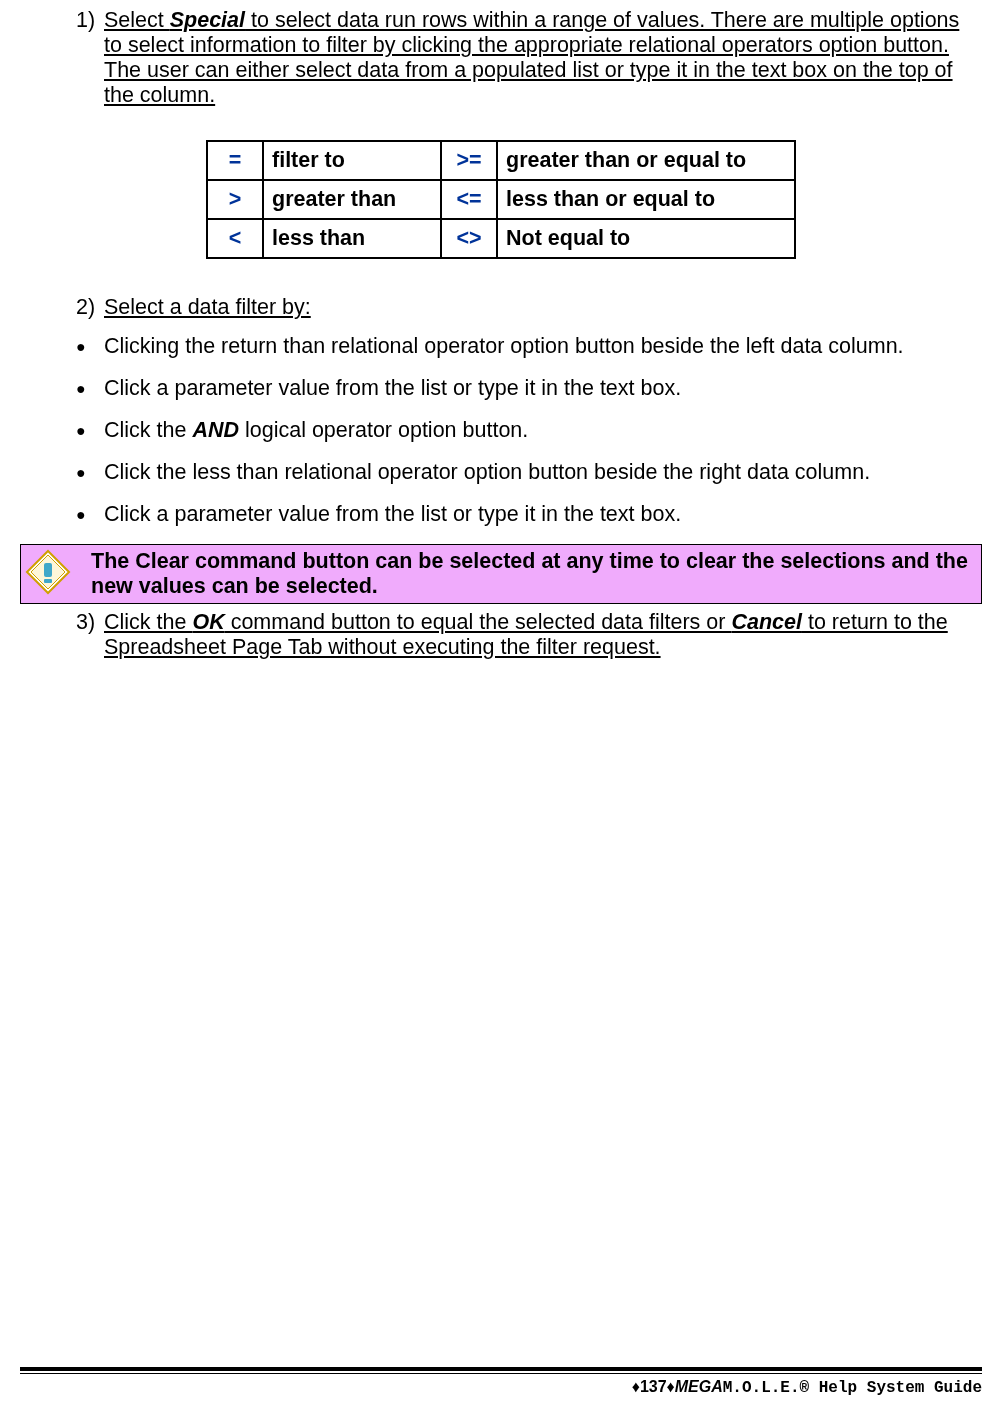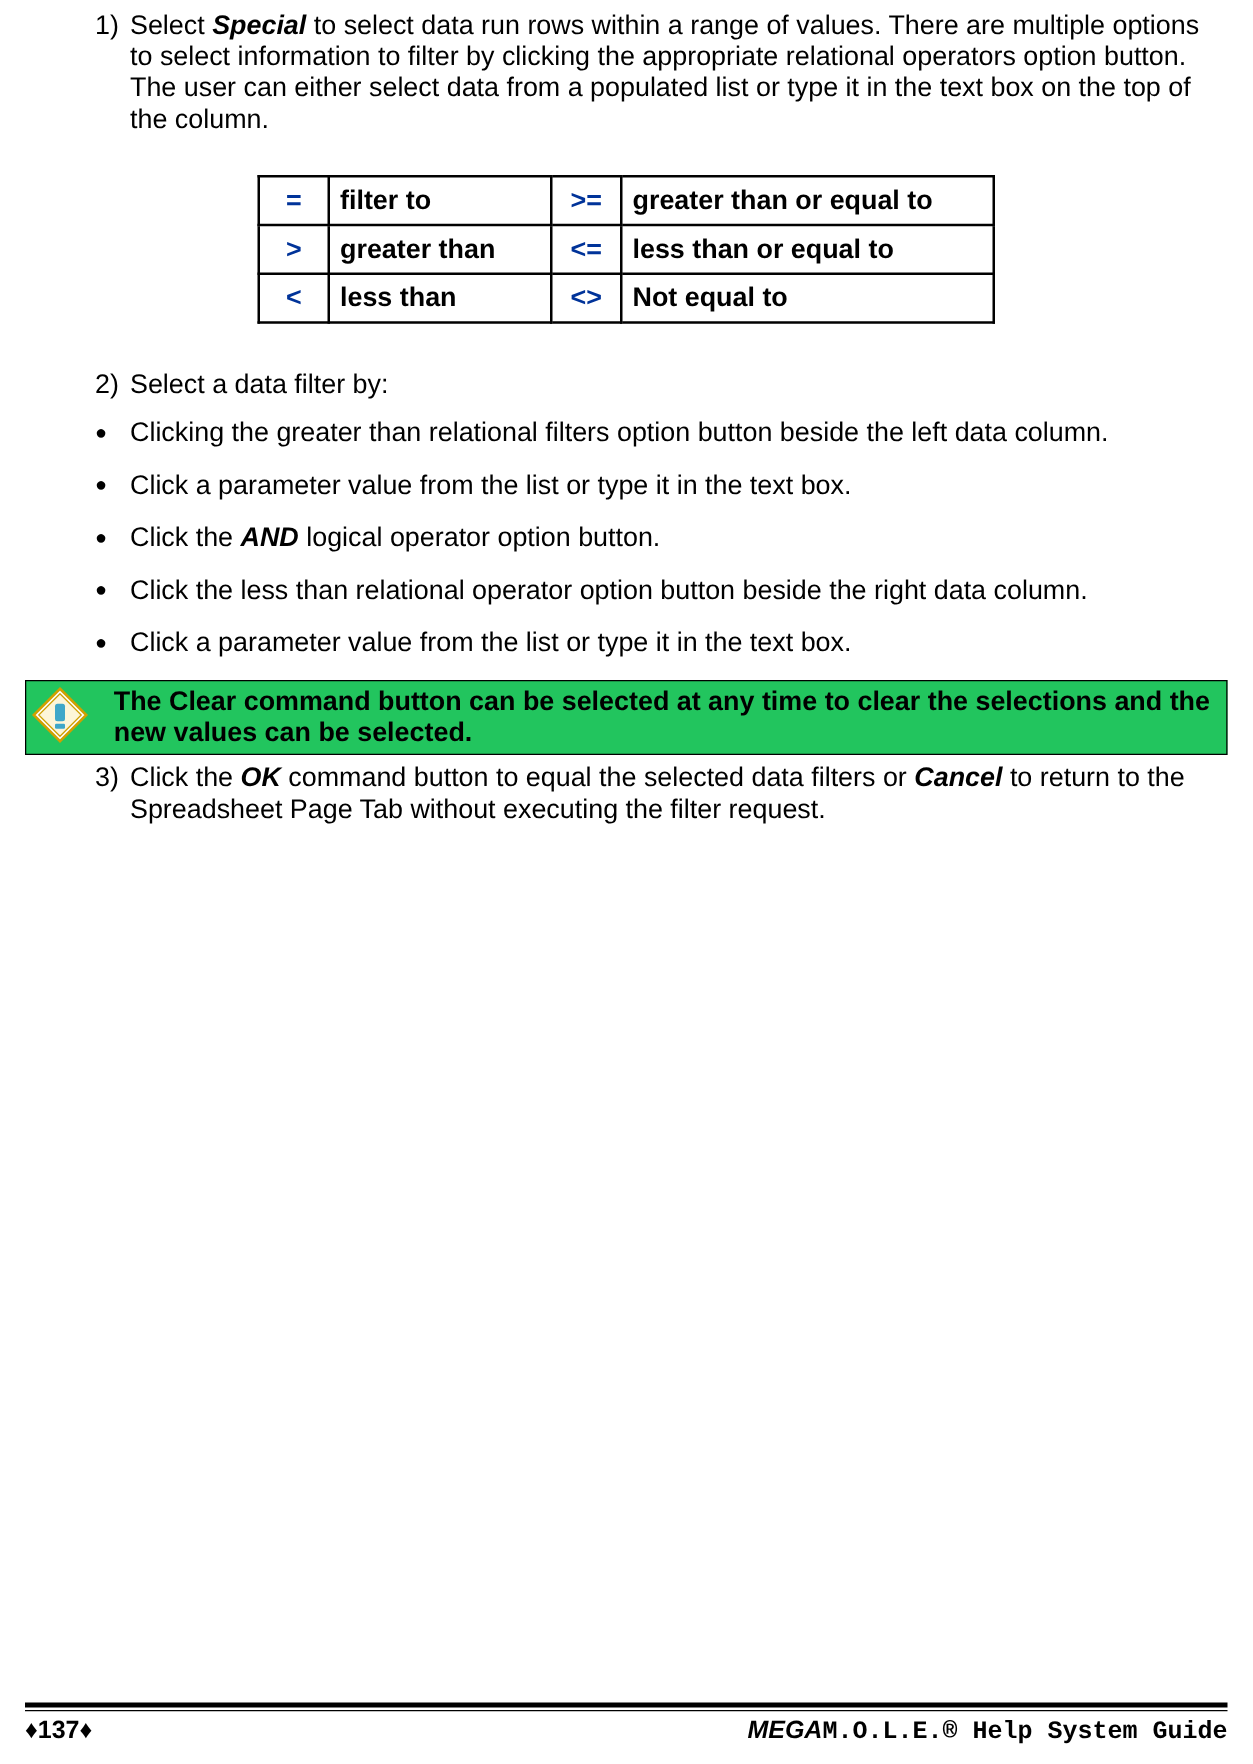--- a/index.html
+++ b/index.html
@@ -27,20 +27,21 @@
   .num-item-block {
     margin-left: 56px;
     margin-bottom: 14px;
   }
   .num-item-block .num {
     float: left;
     width: 28px;
   }
   .num-item-block .txt {
     margin-left: 28px;
+    text-decoration: underline;
   }
   .bullet-item {
     margin: 0 0 16px 56px;
   }
   .bullet-item .dot {
     float: left;
     width: 28px;
     font-size: 16px;
     line-height: 26px;
   }
@@ -62,21 +63,21 @@
   .op-table td.sym {
     color: #003399;
     text-align: center;
     width: 38px;
   }
   .op-table td.desc1 { width: 160px; }
   .op-table td.desc2 { width: 280px; }
 
   .note-box {
     border: 1px solid #000;
-    background: #22c55e;
+    background: #f0abfc;
     margin: 4px 0 6px 0;
     padding: 4px 8px 4px 4px;
     display: flex;
     align-items: flex-start;
   }
   .note-icon {
     width: 46px;
     height: 46px;
     flex-shrink: 0;
     margin-right: 20px;
@@ -97,22 +98,22 @@
     height: 0;
     margin-bottom: 2px;
   }
   .footer-line-thin {
     border-top: 1px solid #000;
     height: 0;
     margin-bottom: 4px;
   }
   .footer-row {
     display: flex;
-    justify-content: space-between;
-    font-size: 20px;
+    justify-content: flex-end;
+    font-size: 16px;
     font-weight: bold;
   }
   .footer-row .left { }
   .footer-row .right { font-style: italic; }
   .footer-row .right .mega { font-weight: bold; font-style: italic; margin-top: 16px; }
   .footer-row .right .rest { font-weight: bold; font-style: italic; font-family: Liberation Mono, monospace; }
   .diamond { font-family: Arial, sans-serif; }
 </style>
 </head>
 <body>
@@ -152,21 +153,21 @@
     </table>
 
   <div class="num-item-block">
     <div class="num">2)</div>
     <div class="txt">Select a data filter by:</div>
     <div class="clr"></div>
   </div>
 
   <div class="bullet-item">
     <div class="dot">●</div>
-    <div class="txt">Clicking the greater than relational filters option button beside the left data column.</div>
+    <div class="txt">Clicking the return than relational operator option button beside the left data column.</div>
     <div class="clr"></div>
   </div>
 
   <div class="bullet-item">
     <div class="dot">●</div>
     <div class="txt">Click a parameter value from the list or type it in the text box.</div>
     <div class="clr"></div>
   </div>
 
   <div class="bullet-item">

